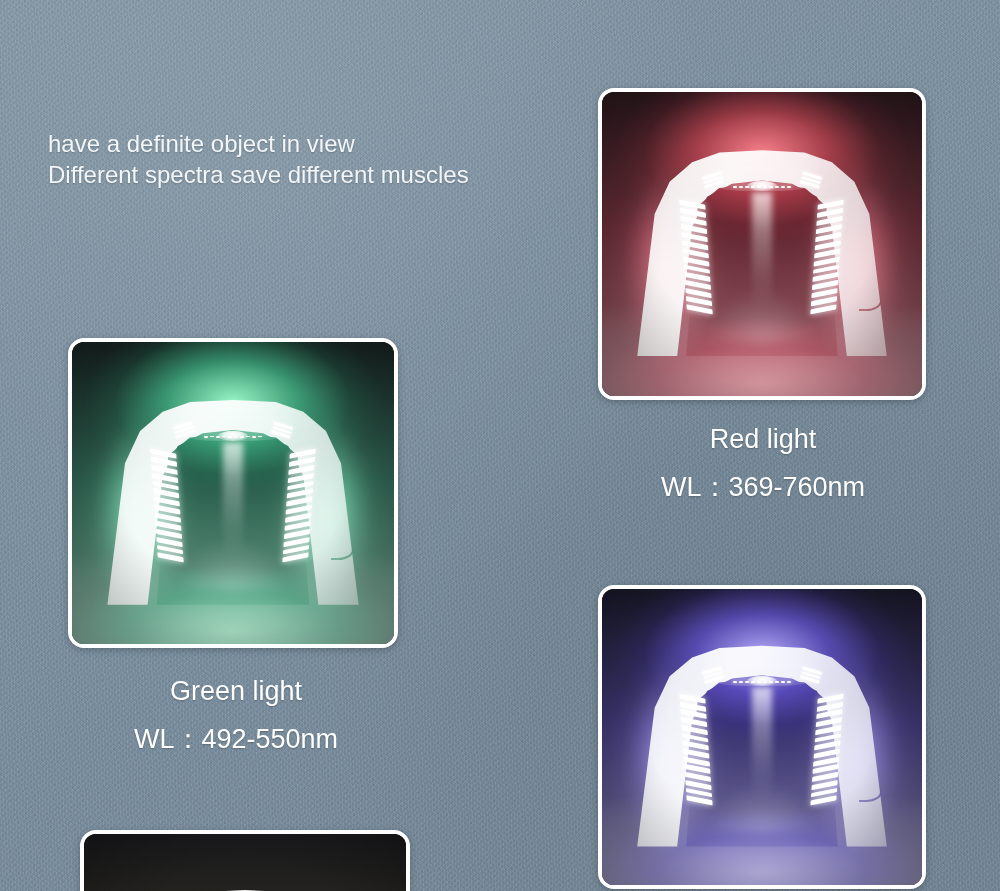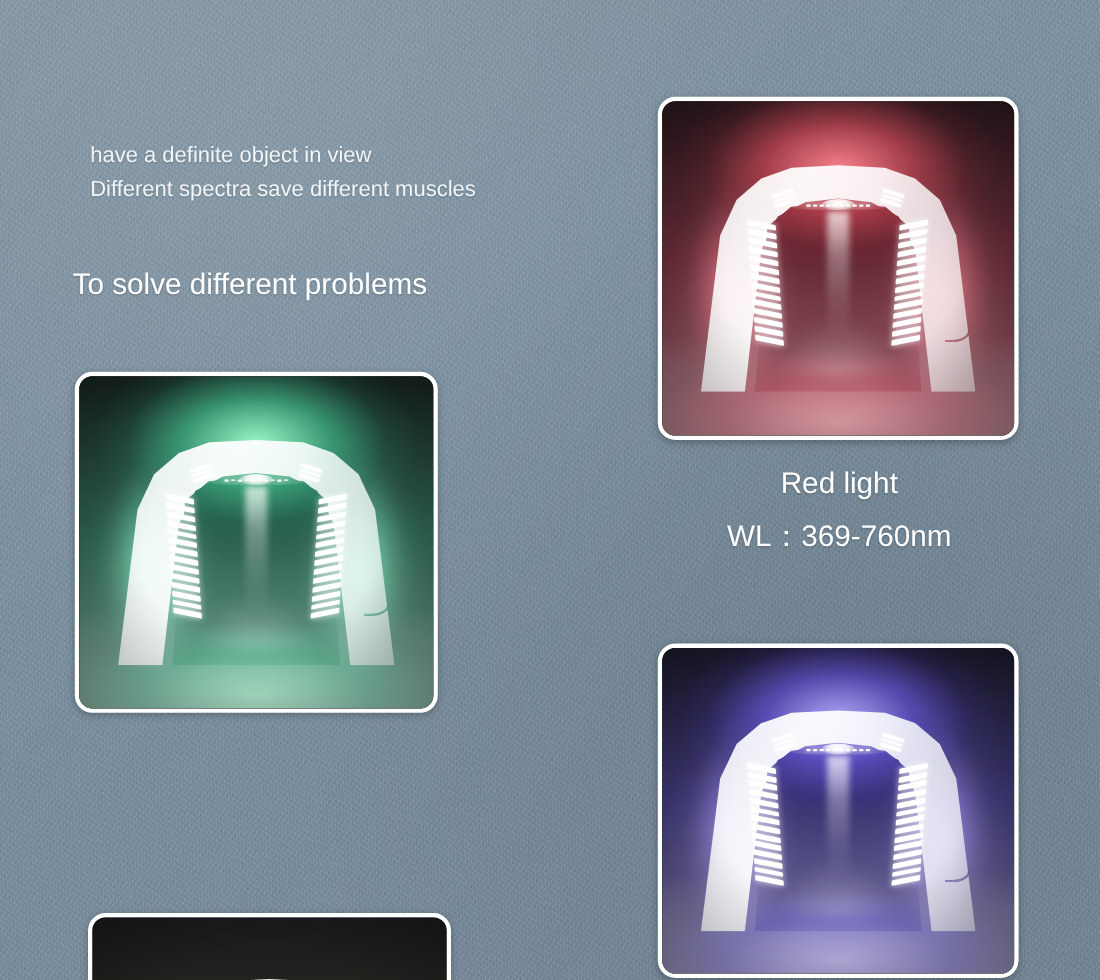--- a/index.html
+++ b/index.html
@@ -40,22 +40,22 @@
   }
 
   
   .title {
     position:absolute; left:66px; top:22px;
     font-size:34px; font-weight:400; color:#ffffff;
     letter-spacing:0.2px; white-space:nowrap;
     text-shadow:0 1px 2px rgba(0,0,0,0.22);
   }
   .sub-line {
-    position:absolute; left:82px;
-    font-size:20px; font-weight:400; color:#f2f6f8;
+    position:absolute; left:48px;
+    font-size:24px; font-weight:400; color:#f2f6f8;
     white-space:nowrap;
     text-shadow:0 1px 2px rgba(0,0,0,0.20);
   }
   .sub-1 { top:130px; }
   .sub-2 { top:161px; }
 
   .lead {
     position:absolute; left:66px; top:243px;
     font-size:27px; font-weight:400; color:#ffffff;
     white-space:nowrap;
@@ -252,21 +252,20 @@
 </style>
 </head>
 <body>
 
 <div id="page">
 
 
   <div class="sub-line sub-1">have a definite object in view</div>
   <div class="sub-line sub-2">Different spectra save different muscles</div>
 
-  <div class="lead">To solve different problems</div>
 
   <div class="card card-red">
     <div class="photo">
       <div class="floor"></div>
       <div class="device">
         <div class="shell"></div>
         <div class="mouth"></div>
         <div class="panel l">
           <b></b>
             <b></b>
@@ -405,20 +404,24 @@
         <div class="mist"></div>
         <div class="mist-wide"></div>
         <div class="cord"></div>
       </div>
       <div class="wash-soft"></div>
       <div class="wash"></div>
       <div class="vignette"></div>
     </div>
   </div>
 
+  <div class="caption cap-green">
+    <div class="name">Green light</div>
+    <div class="wl">WL：492-550nm</div>
+  </div>
 
   <div class="card card-blue">
     <div class="photo">
       <div class="floor"></div>
       <div class="device">
         <div class="shell"></div>
         <div class="mouth"></div>
         <div class="panel l">
           <b></b>
             <b></b>

